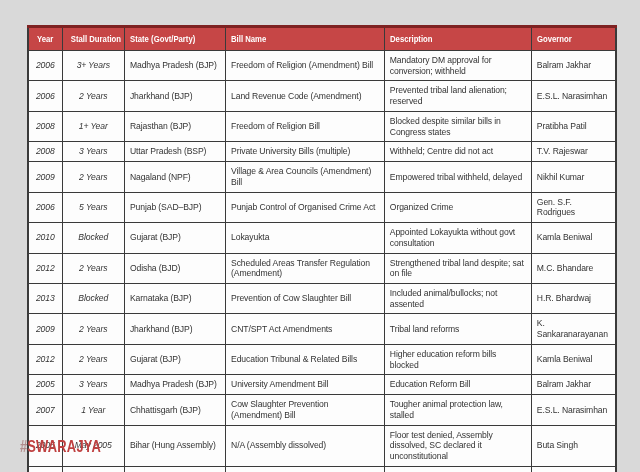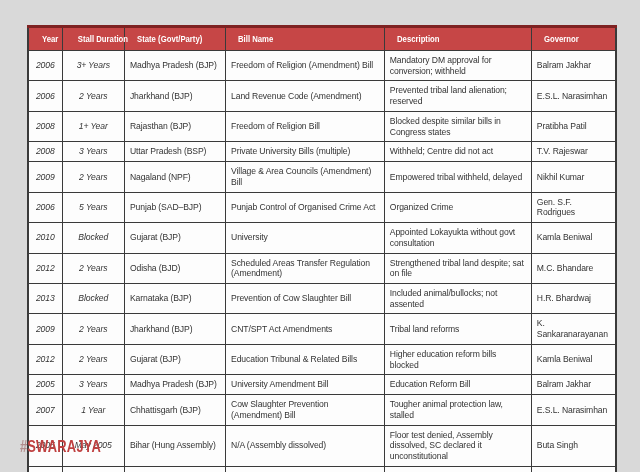--- a/index.html
+++ b/index.html
@@ -29,21 +29,21 @@
     border:2px solid var(--grid);
   }
   th,td{
     border:1.6px solid var(--grid);
     vertical-align:middle;
   }
   th{
     background:var(--header-bg);
     color:#ffffff;
     font-size:8.6px;font-weight:bold;
-    padding:6px 12px;
+    padding:6px 5px;
     text-align:left;
     border-top:3px solid var(--header-top);
   }
   th .hdr{
     display:inline-block;white-space:nowrap;
     transform:scaleX(0.9);transform-origin:left center;
   }
   th.center{text-align:center;}
   th.center .hdr{transform-origin:center center;}
   td{
@@ -132,21 +132,21 @@
           <td class="center">5 Years</td>
           <td>Punjab (SAD–BJP)</td>
           <td>Punjab Control of Organised Crime Act</td>
           <td>Organized Crime</td>
           <td>Gen. S.F. Rodrigues</td>
         </tr>
         <tr>
           <td class="center">2010</td>
           <td class="center">Blocked</td>
           <td>Gujarat (BJP)</td>
-          <td>University</td>
+          <td>Lokayukta</td>
           <td>Appointed Lokayukta without govt consultation</td>
           <td>Kamla Beniwal</td>
         </tr>
         <tr>
           <td class="center">2012</td>
           <td class="center">2 Years</td>
           <td>Odisha (BJD)</td>
           <td>Scheduled Areas Transfer Regulation (Amendment)</td>
           <td>Strengthened tribal land despite; sat on file</td>
           <td>M.C. Bhandare</td>

